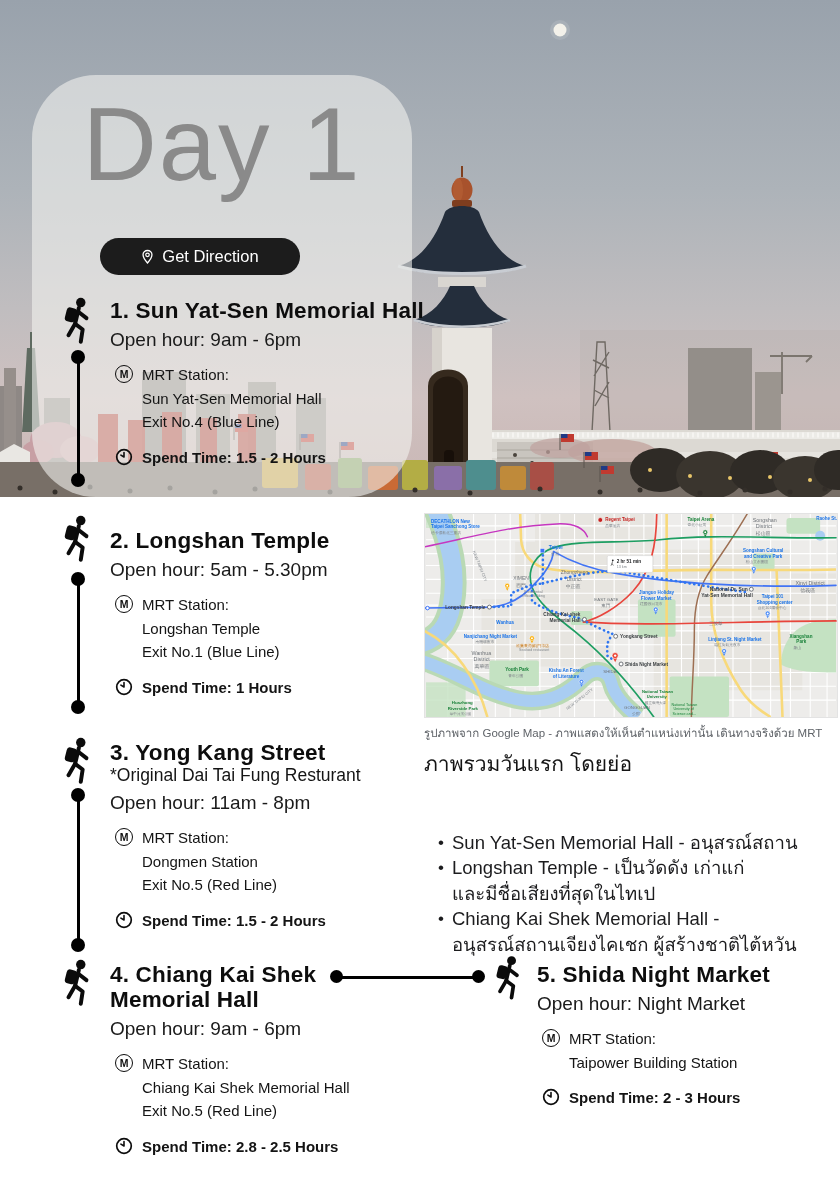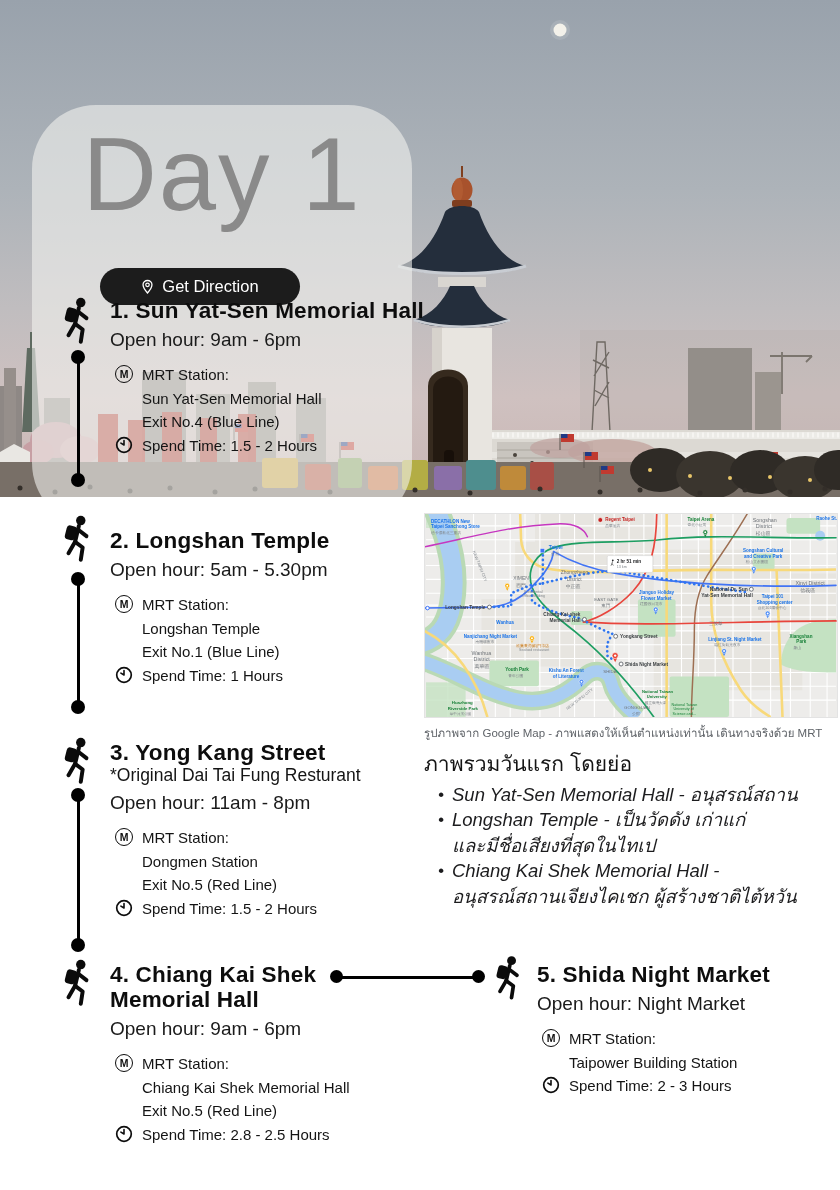--- a/index.html
+++ b/index.html
@@ -4,21 +4,21 @@
 <style>
   * { margin:0; padding:0; box-sizing:border-box; }
   html,body { background:#ffffff; }
   body { font-family:"Liberation Sans", sans-serif; color:#111; }
   .page { position:relative; width:840px; height:1190px; background:#fff; overflow:hidden; }
 
   
   .hero { position:absolute; left:0; top:0; width:840px; height:497px; overflow:hidden; }
   .hero svg { display:block; }
   .overlay-card { position:absolute; left:32px; top:75px; width:380px; height:422px;
-    border-radius:64px; background:rgba(242,241,239,0.60); z-index:2;margin-top:30px; }
+    border-radius:64px; background:rgba(242,241,239,0.60); z-index:2; }
   .day-title { position:absolute; left:0; top:16px; width:100%; text-align:center;
     font-size:103px; font-weight:500; letter-spacing:2px; color:var(--day-title-gray,#8a8a8a); line-height:1.05; }
   .direction-btn { position:absolute; left:68px; top:163px; width:200px; height:37px;
     background:var(--accent-dark,#1c1c1c); color:#fff; border:none; border-radius:19px;
     display:flex; align-items:center; justify-content:center; gap:8px;
     font-family:"Liberation Sans", sans-serif; font-size:16.5px; cursor:pointer; }
   .direction-btn .lbl { text-underline-offset:3px; }
 
   
   .vline, .hline { position:absolute; background:#000; z-index:3; }
@@ -27,35 +27,35 @@
   .tdot { position:absolute; width:14px; height:14px; border-radius:50%; background:#000; z-index:3; }
   .cdot { position:absolute; width:13px; height:13px; border-radius:50%; background:#000; z-index:3; }
 
   
   .walker { position:absolute; z-index:3; }
   .stop { position:absolute; width:330px; z-index:3; }
   .stop-title { font-size:22.5px; font-weight:700; line-height:25px; color:#0d0d0d; letter-spacing:0.2px; }
   .stop-sub { font-size:17.5px; line-height:21px; color:#141414; }
   .stop-open { font-size:19px; line-height:23px; color:#1a1a1a; margin-top:5px; }
   .info-row { display:flex; gap:9px; margin-top:12px; margin-left:5px; align-items:flex-start; }
-  .time-row { margin-top:0; }
+  .time-row { margin-top:12px;font-weight:bold; }
   .m-icon { flex:0 0 18px; width:18px; height:18px; border:1.7px solid #0d0d0d; border-radius:50%;
     display:flex; align-items:center; justify-content:center; font-size:10.5px; font-weight:700; margin-top:2px; }
   .c-icon { flex:0 0 18px; margin-top:2px; }
   .info-text { font-size:15px; line-height:23.5px; color:#141414; }
 
   
   .map-figure { position:absolute; left:424px; top:513px; width:414px; height:205px;
     border:1px solid #e3e3e3; z-index:1; background:#edecea; }
   .map-caption { position:absolute; left:424px; top:724px; width:410px;
     font-size:11.5px; color:#5f6368; z-index:1; }
 
   
   .summary-heading { position:absolute; left:424px; top:747px; font-size:21px; color:#141414; z-index:1; }
-  .summary-list { position:absolute; left:438px; top:782px; width:390px; list-style:none; z-index:1;font-style:italic; }
+  .summary-list { position:absolute; left:438px; top:830px; width:390px; list-style:none; z-index:1; }
   .summary-list li { position:relative; padding-left:14px; font-size:18.5px; line-height:25.4px; color:#1c1c1e; }
   .summary-list li::before { content:"•"; position:absolute; left:0; top:0; font-size:17px; color:#1c1c1e; }
 
   
   .ln { fill:none; stroke-linecap:round; }
   .ln-g { stroke:var(--line-green,#1e9e62); stroke-width:1.7; }
   .ln-r { stroke:var(--line-red,#e8453c); stroke-width:1.7; }
   .ln-b { stroke:var(--line-blue,#4274f4); stroke-width:1.7; }
   .ln-m { stroke:var(--line-magenta,#c636c0); stroke-width:1.5; }
   .ln-br { stroke:var(--line-brown,#9d6f52); stroke-width:1.5; }

